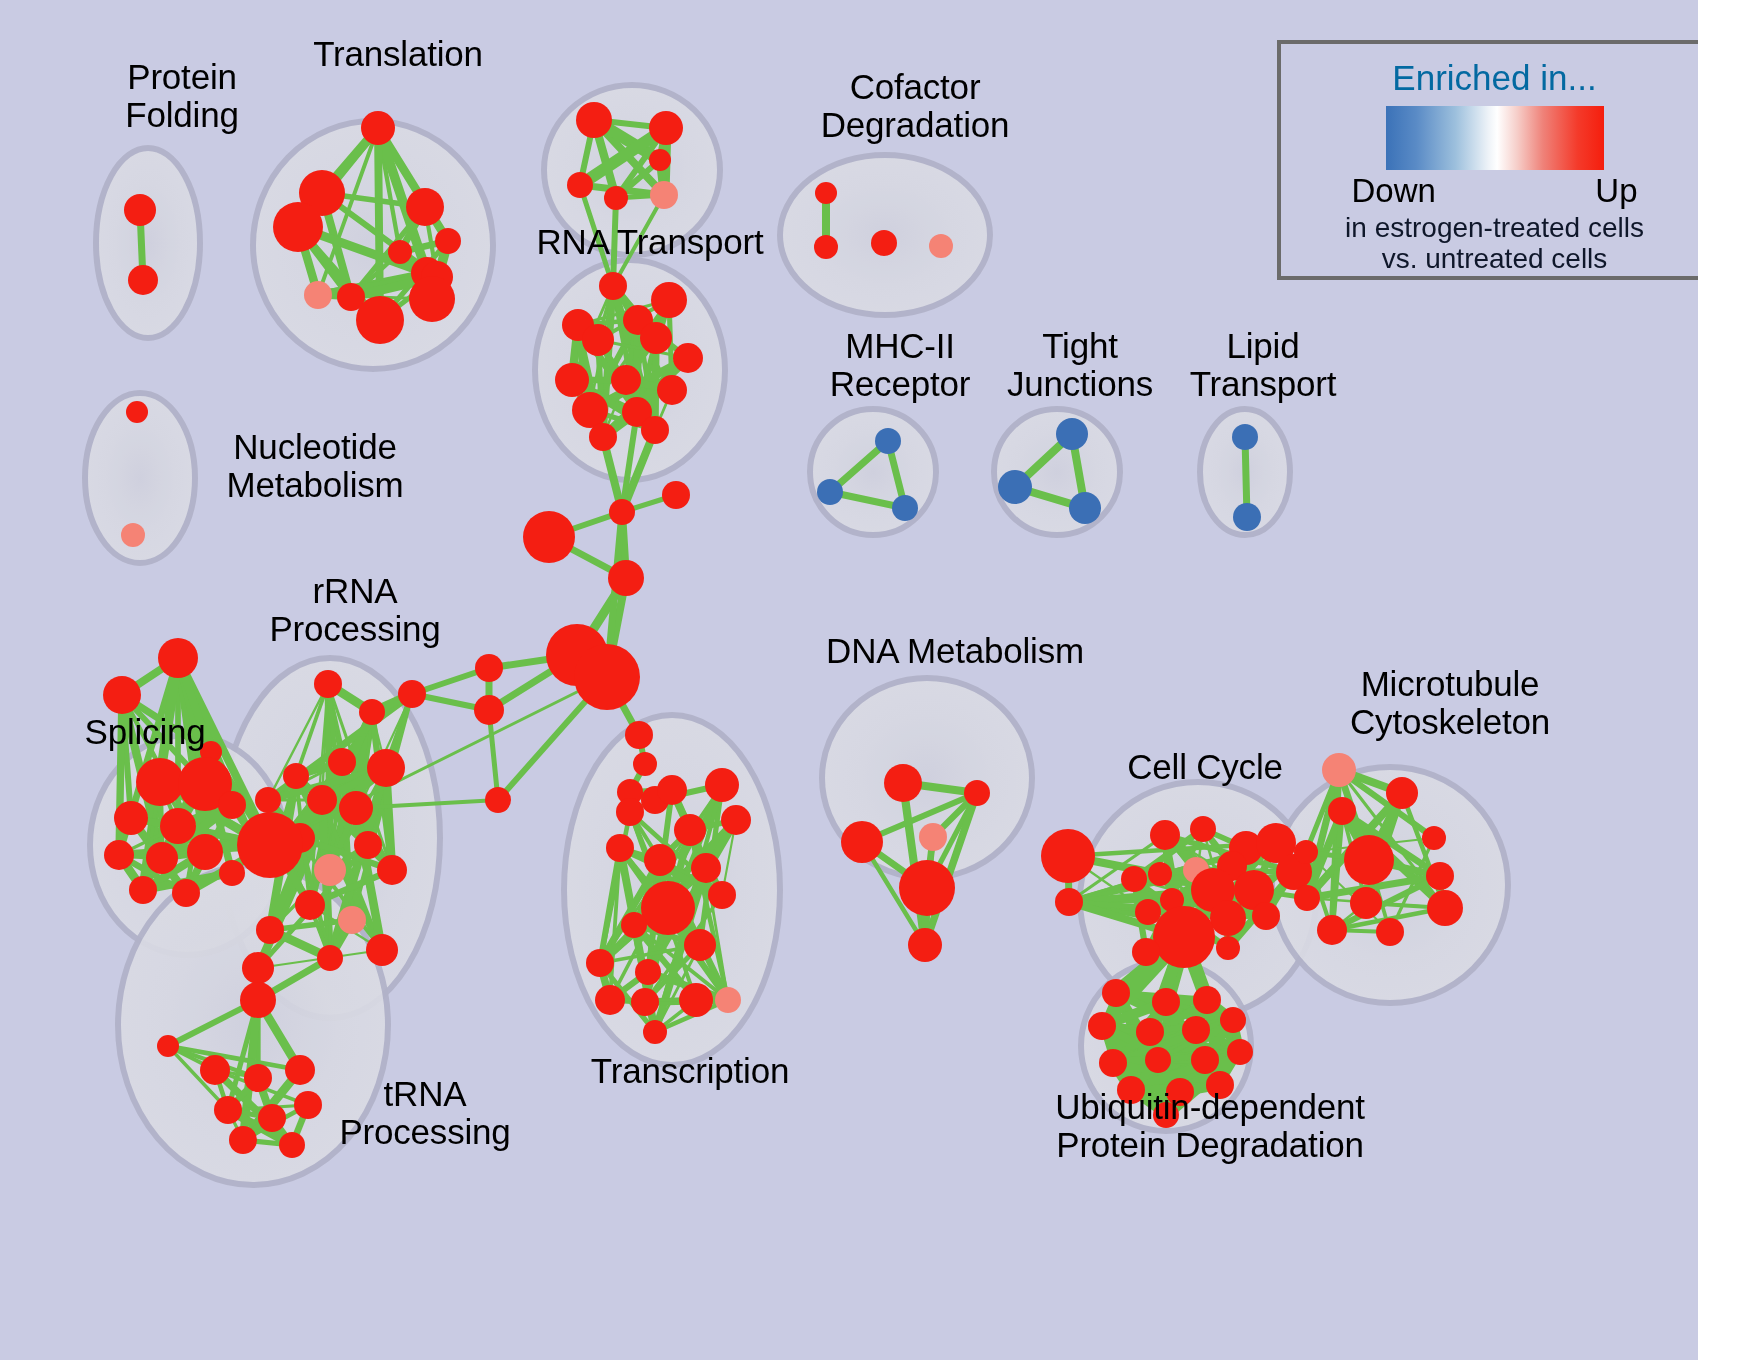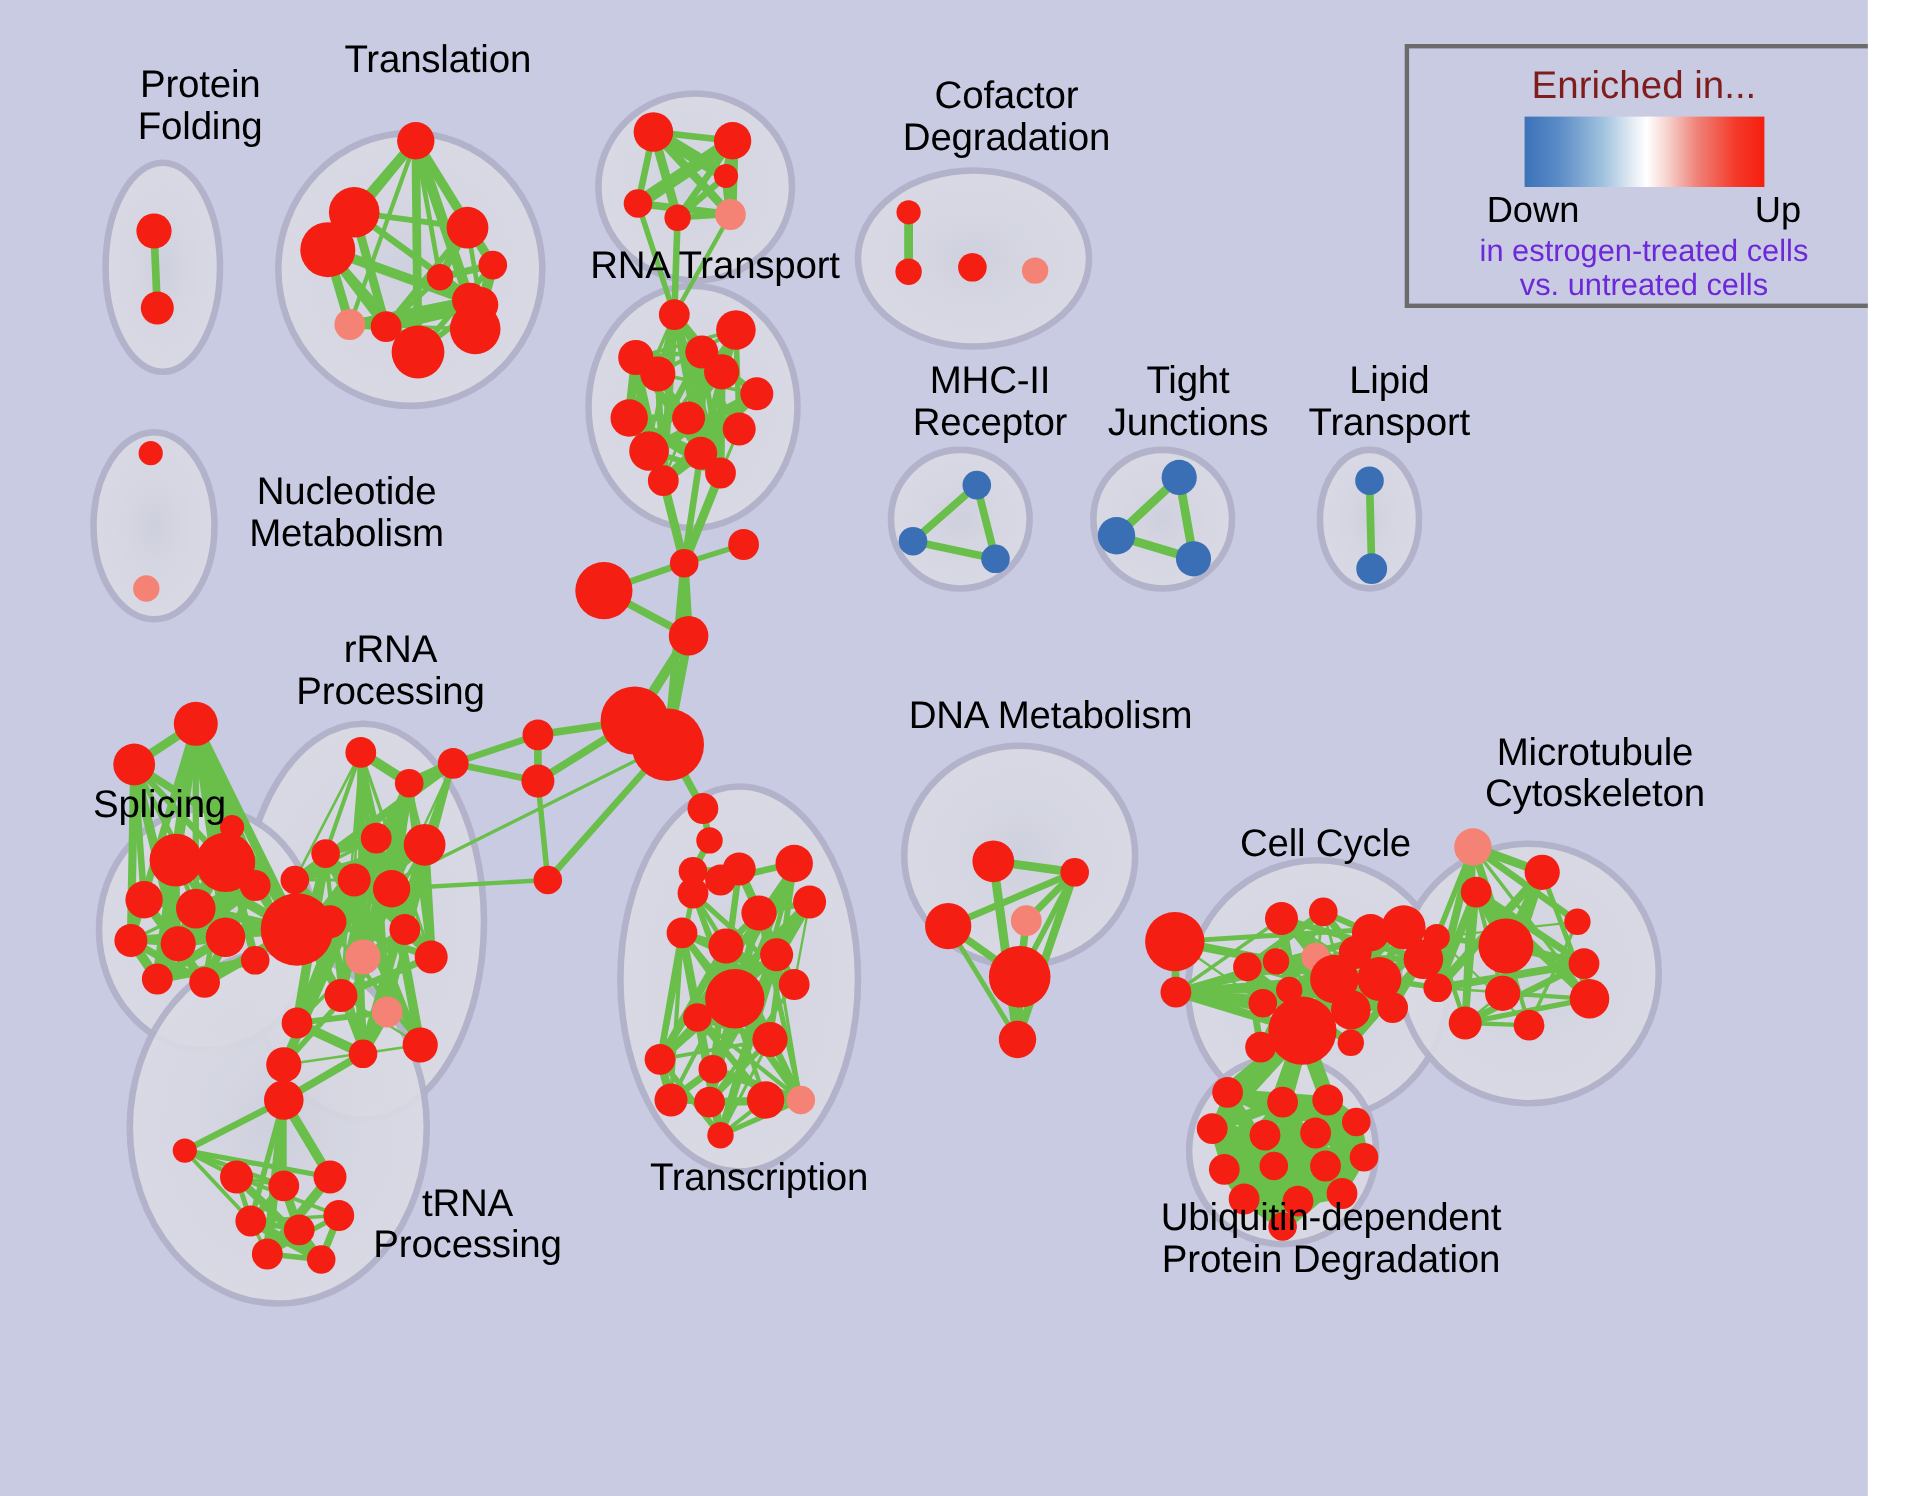--- a/index.html
+++ b/index.html
@@ -42,41 +42,41 @@
     border: 4px solid #6b6b6b;
     box-sizing: border-box;
     display: flex;
     flex-direction: column;
     align-items: center;
     justify-content: flex-start;
     padding-top: 14px;
   }
   #legend .legend-title {
     font-size: 35px;
-    color: #7f1d1d;
+    color: #0369a1;
     margin-bottom: 8px;
   }
   #legend .legend-bar {
     width: 218px;
     height: 64px;
     background: linear-gradient(to right, #3b72b8 0%, #5a8bc6 14%, #9dc0dd 32%, #eef3f8 47%, #ffffff 51%, #f6cfca 60%, #ef8279 72%, #f43a2a 88%, #f51e0d 100%);
   }
   #legend .legend-ends {
     width: 290px;
     display: flex;
     justify-content: space-between;
     font-size: 33px;
     color: #000;
     margin-top: 2px;
     padding: 0 2px;
     box-sizing: border-box;
   }
   #legend .legend-sub {
     font-size: 28px;
-    color: #6d28d9;
+    color: #0f172a;
     text-align: center;
     line-height: 1.12;
     margin-top: 2px;
     white-space: pre-line;
   }
 </style>
 </head>
 <body>
 
 <div id="canvas">

